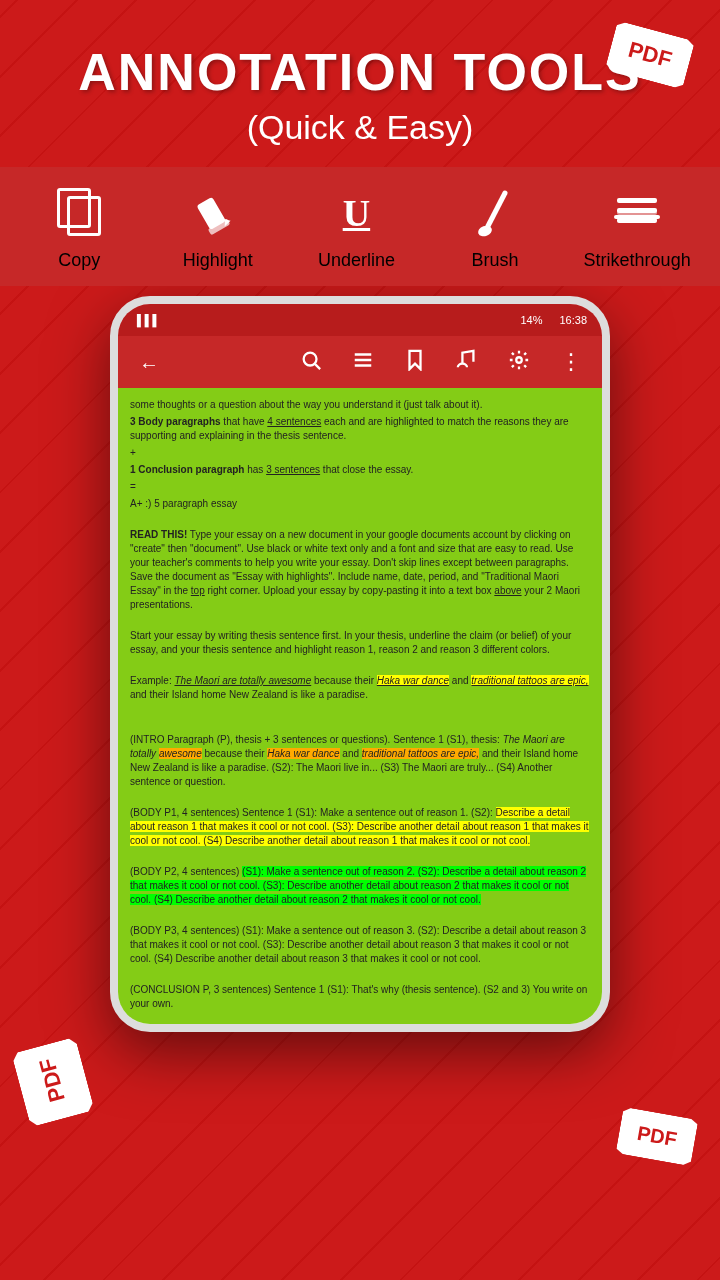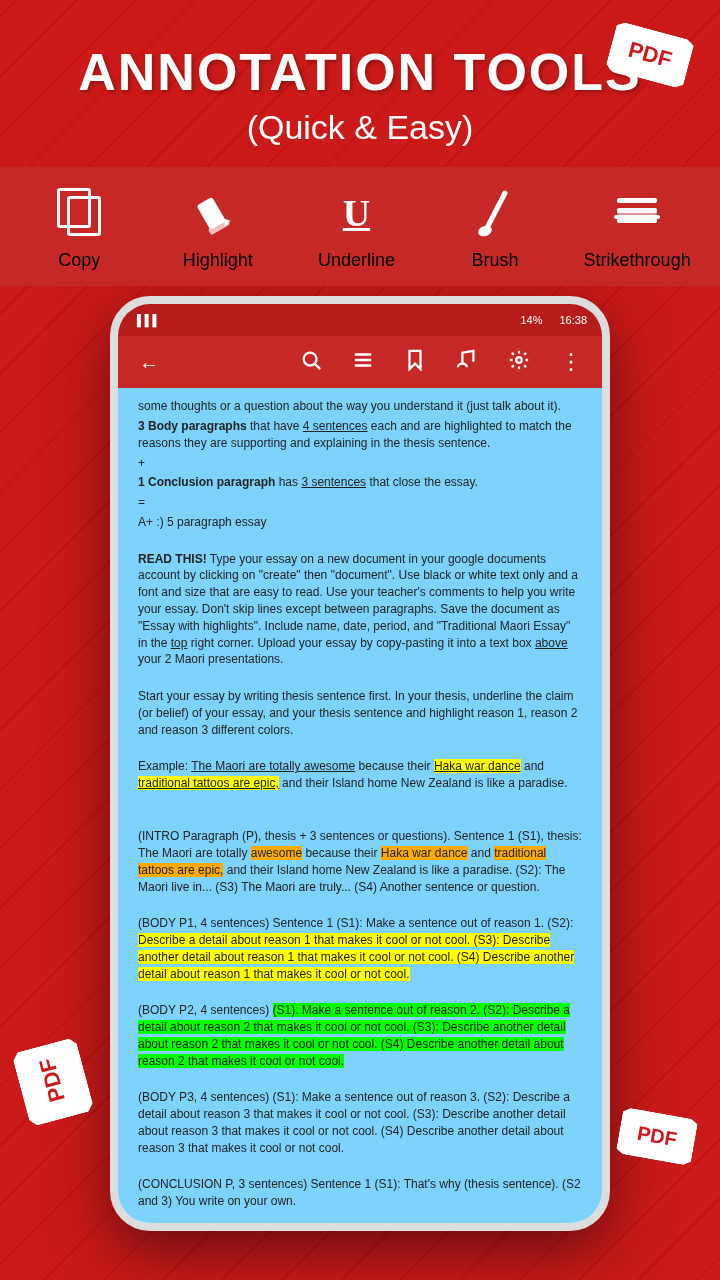--- a/index.html
+++ b/index.html
@@ -120,24 +120,24 @@
       text-align: center;
     }
     .toolbar-icons-right {
       display: flex;
       gap: 20px;
       align-items: center;
     }
 
     
     .phone-content {
-      background: #7dd3fc;
+      background: #84cc16;
       min-height: 520px;
-      padding: 10px 20px;
-      font-size: 12px;
+      padding: 10px 12px;
+      font-size: 10px;
       line-height: 1.4;
       color: #222;
       overflow: hidden;
     }
     .phone-content p {
       margin-bottom: 3px;
     }
     .highlight-yellow {
       background: #ffff00;
     }
@@ -147,20 +147,21 @@
     .highlight-orange {
       background: #ffaa00;
     }
     .underline-text {
       text-decoration: underline;
     }
     .bold-text {
       font-weight: bold;
     }
     .italic-text {
+      font-style: italic;
     }
 
     
     .annotation-toolbar {
       position: relative;
       z-index: 20;
       background: #c62828;
       padding: 18px 10px 15px 10px;
       display: flex;
       justify-content: space-around;

